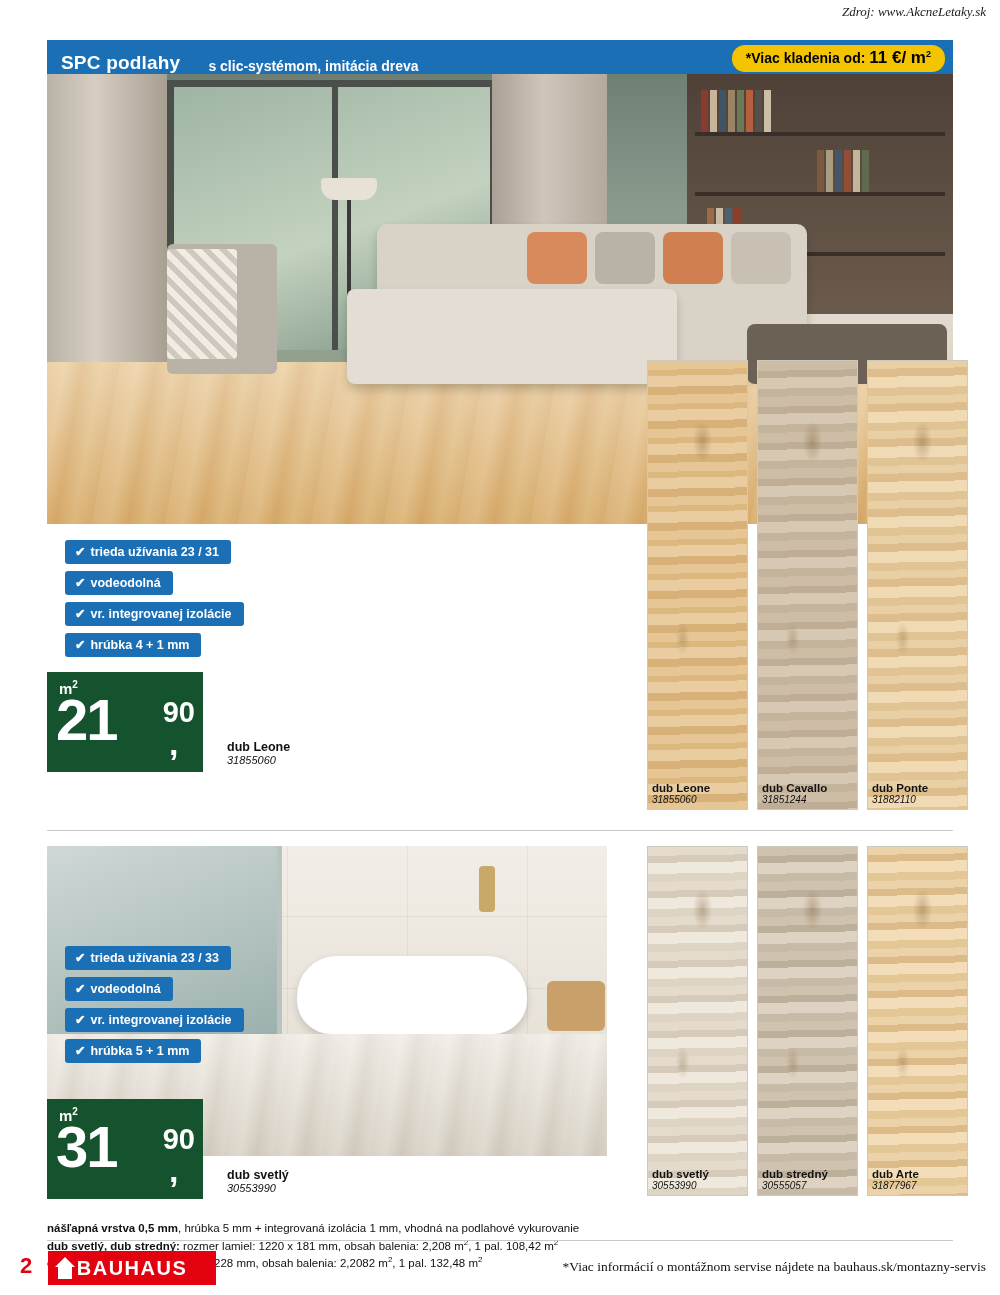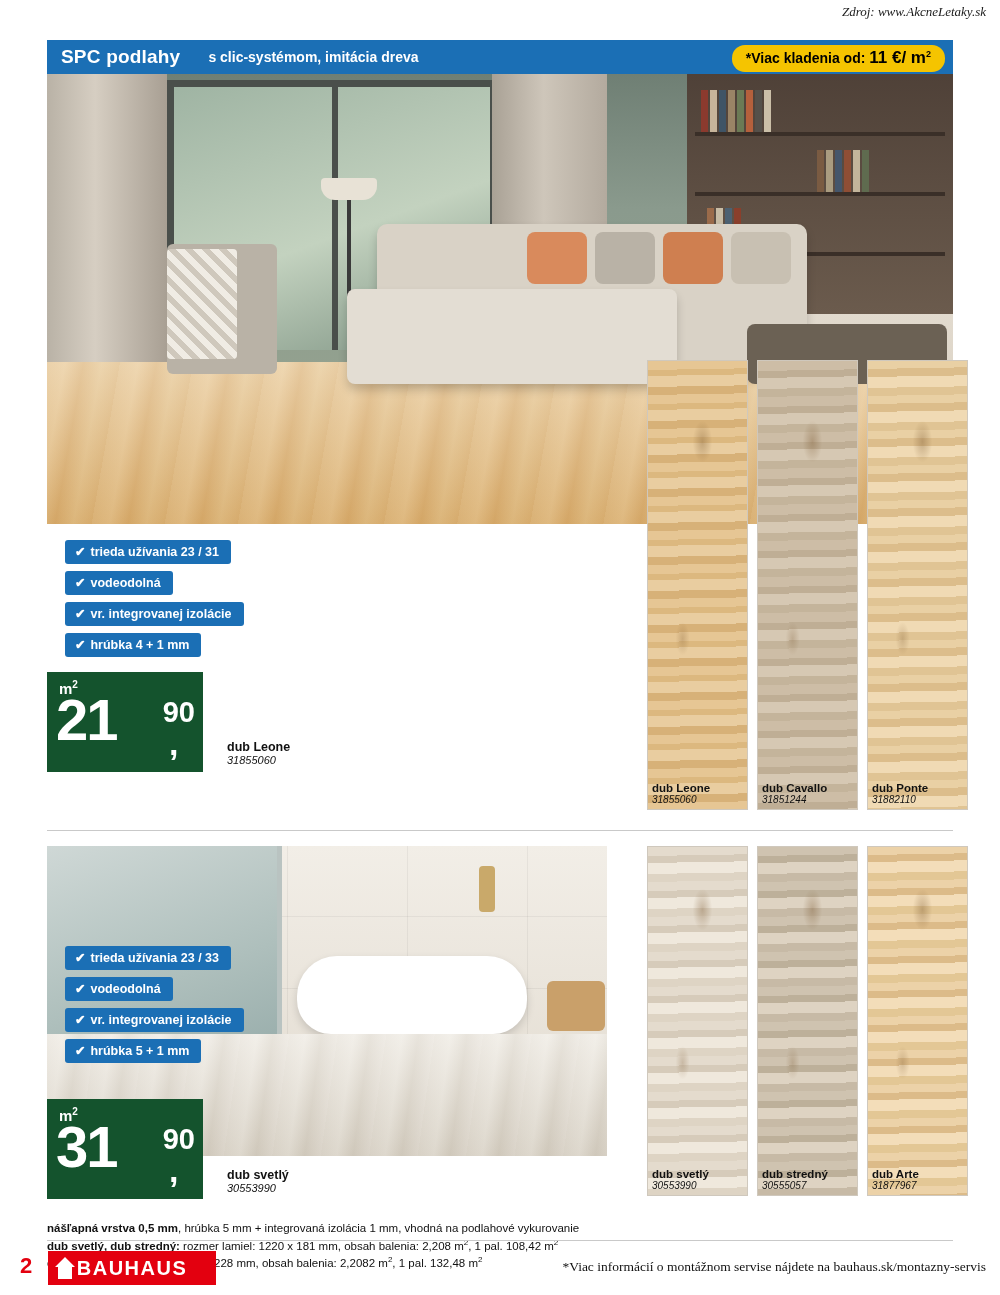--- a/index.html
+++ b/index.html
@@ -21,21 +21,21 @@
 
   
   .block { position: absolute; left: 0; width: 906px; }
   #block1 { top: 0; height: 786px; }
   #block2 { top: 806px; height: 390px; }
 
   
   .headbar {
     position: absolute; left: 0; top: 0; width: 906px; height: 34px;
     background: #1b6fb5;
-    display: flex; align-items: center;
+    display: flex; align-items: flex-end;
   }
   .headbar .title {
     color: #ffffff; font-size: 19px; font-weight: bold; margin-left: 14px;
     letter-spacing: .2px;
   }
   .headbar .subtitle {
     color: #ffffff; font-size: 14px; font-weight: bold; margin-left: 28px;
   }
   .pricebadge {
     position: absolute; right: 8px; top: 5px;

